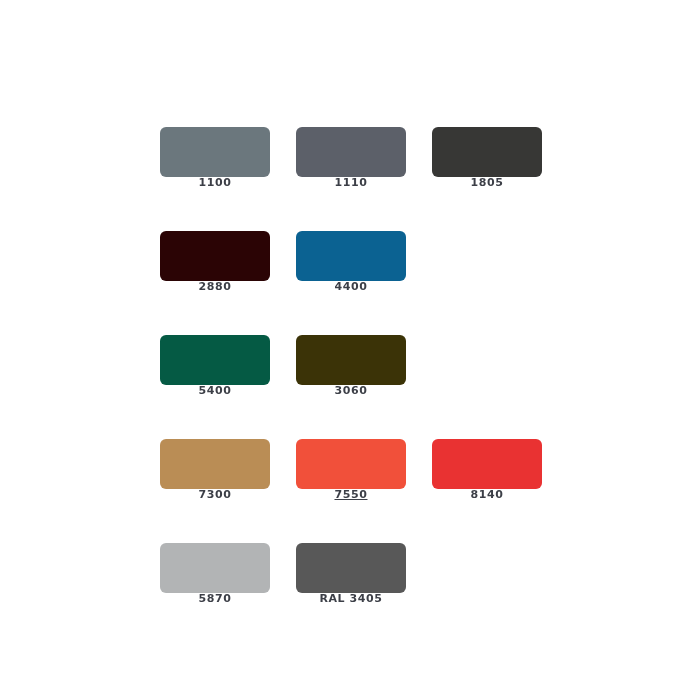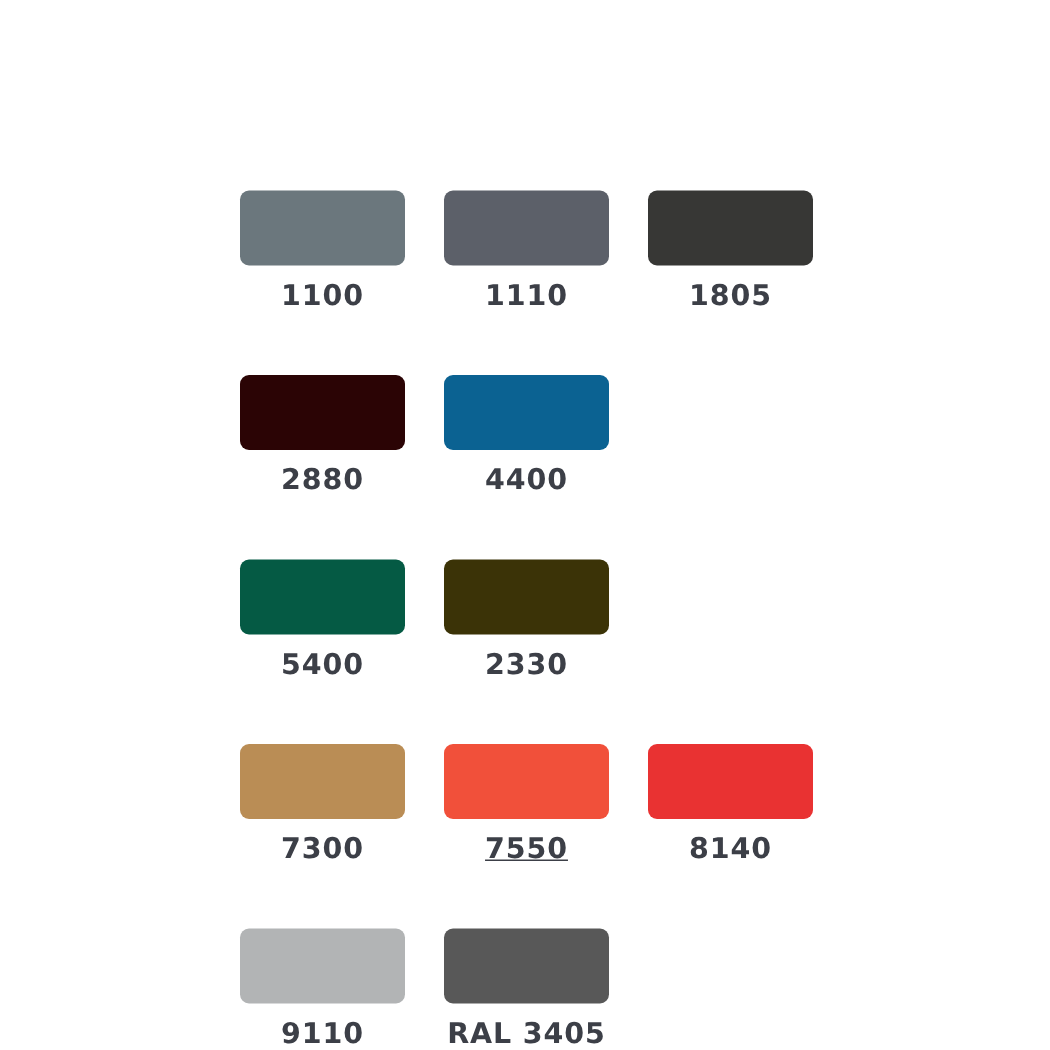--- a/index.html
+++ b/index.html
@@ -40,22 +40,21 @@
   }
 
   .swatch-chip {
     width: 110px;
     height: 50px;
     border-radius: 6px;
     box-sizing: border-box;
   }
 
   .swatch-label {
-    margin-top: 11px;
-    font-size: 19px;
+    font-size: 11px;
     font-weight: bold;
     letter-spacing: 0.6px;
     color: #3c3f47;
     text-align: center;
     white-space: nowrap;
     line-height: 1;
   }
 </style>
 </head>
 <body style="background-color: rgb(255, 255, 255);">
@@ -88,21 +87,21 @@
     </div>
   </div>
 
   <div class="swatch-row">
     <div class="swatch-cell">
       <div class="swatch-chip" style="background-color: rgb(5, 90, 68);"></div>
       <div class="swatch-label" style="color: rgb(60, 63, 71);">5400</div>
     </div>
     <div class="swatch-cell">
       <div class="swatch-chip" style="background-color: rgb(59, 51, 7);"></div>
-      <div class="swatch-label" style="color: rgb(60, 63, 71);">2330</div>
+      <div class="swatch-label" style="color: rgb(60, 63, 71);">3060</div>
     </div>
   </div>
 
   <div class="swatch-row">
     <div class="swatch-cell">
       <div class="swatch-chip" style="background-color: rgb(186, 141, 85);"></div>
       <div class="swatch-label" style="color: rgb(60, 63, 71);">7300</div>
     </div>
     <div class="swatch-cell">
       <div class="swatch-chip" style="background-color: rgb(241, 80, 58);"></div>
@@ -110,21 +109,21 @@
     </div>
     <div class="swatch-cell">
       <div class="swatch-chip" style="background-color: rgb(233, 50, 50);"></div>
       <div class="swatch-label" style="color: rgb(60, 63, 71); text-align: right;">8140</div>
     </div>
   </div>
 
   <div class="swatch-row">
     <div class="swatch-cell">
       <div class="swatch-chip" style="background-color: rgb(178, 180, 181);"></div>
-      <div class="swatch-label" style="color: rgb(60, 63, 71);">9110</div>
+      <div class="swatch-label" style="color: rgb(60, 63, 71);">5870</div>
     </div>
     <div class="swatch-cell">
       <div class="swatch-chip" style="background-color: rgb(88, 88, 88);"></div>
       <div class="swatch-label" style="color: rgb(60, 63, 71);">RAL 3405</div>
     </div>
   </div>
 
 </div>
 
 </body></html>

